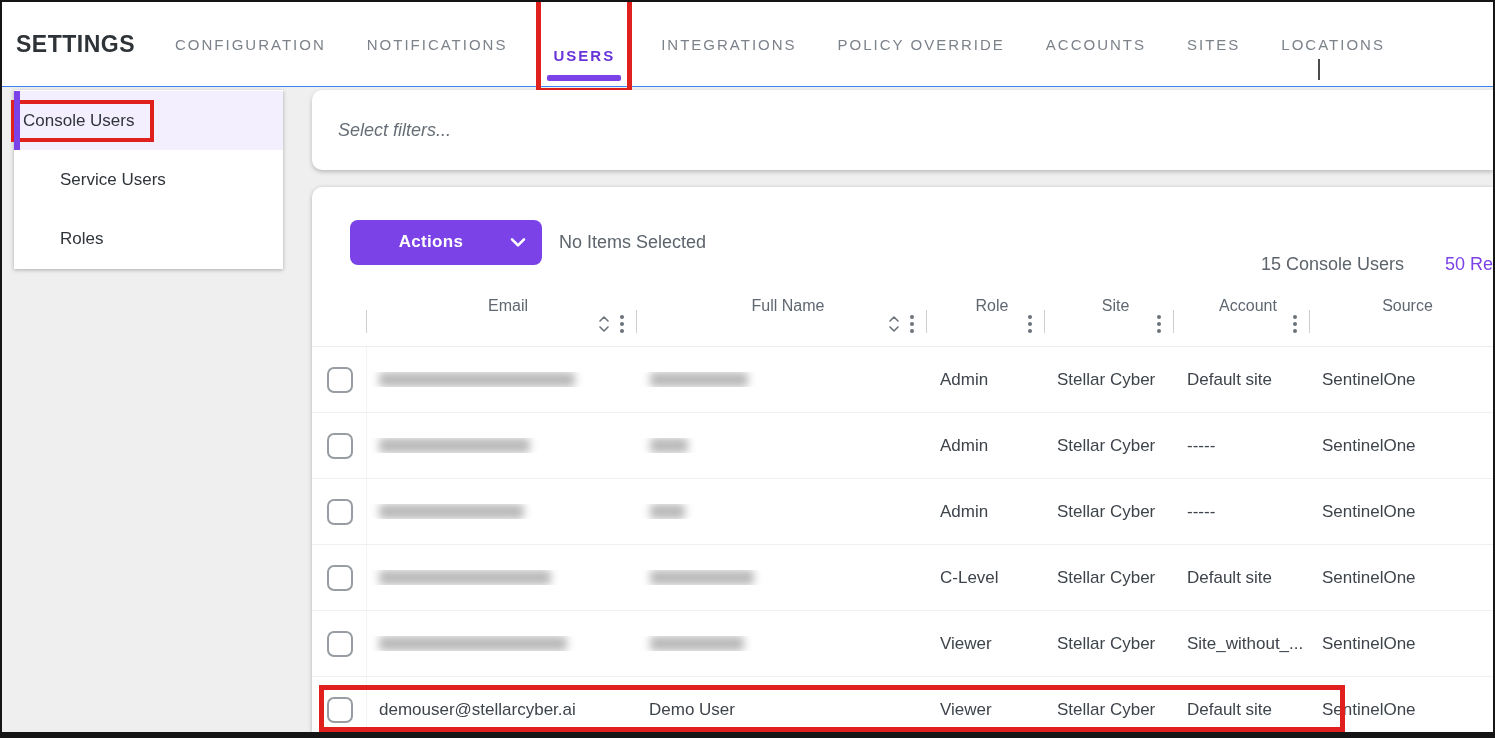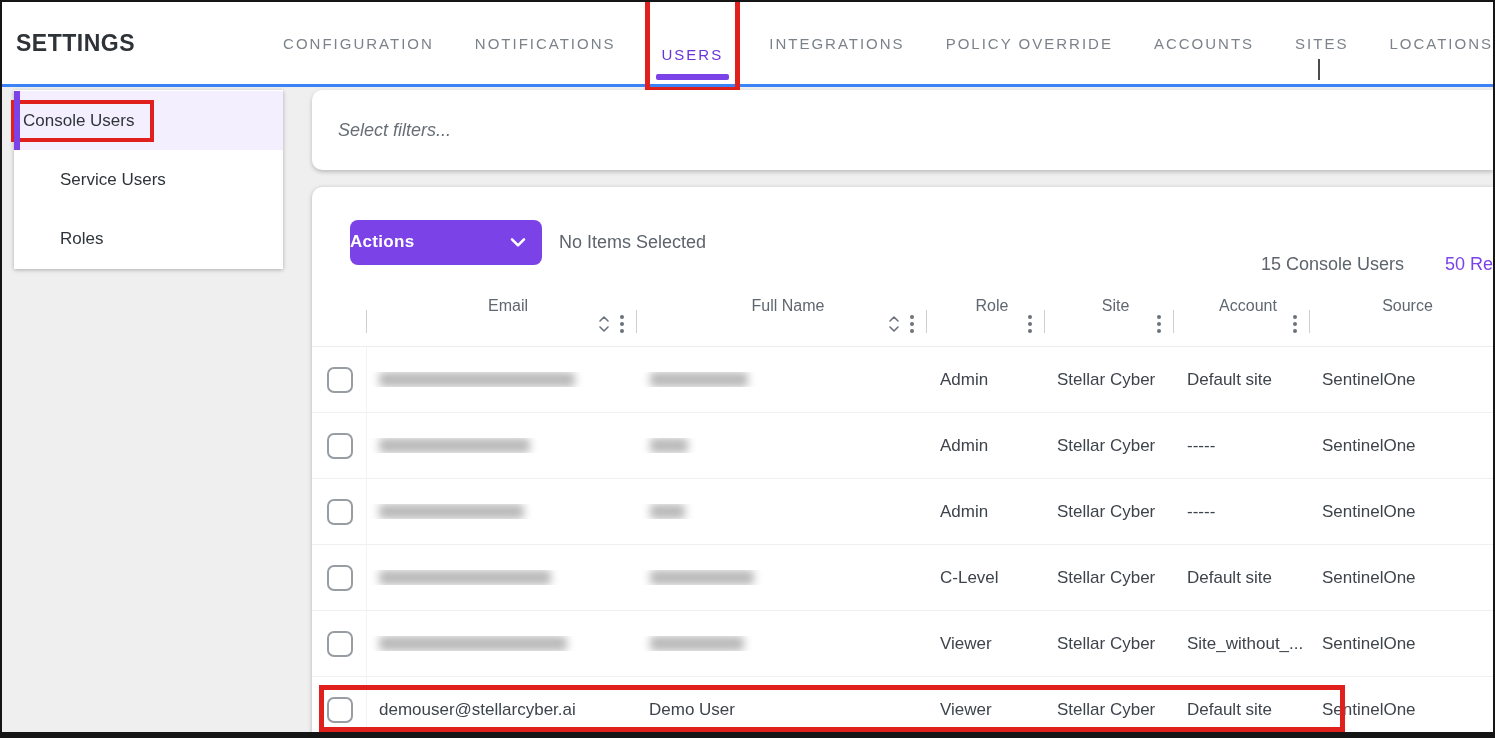--- a/index.html
+++ b/index.html
@@ -9,30 +9,30 @@
   .frame {
     position:relative; width:1495px; height:738px;
     border:2px solid #151515; border-bottom-width:6px;
     background:#efeff0; overflow:hidden;
   }
 
   
   .topbar {
     position:absolute; left:0; top:0; right:0; height:85px;
     background:#ffffff; display:flex; align-items:center;
-    padding-left:14px; border-bottom:3px solid #3b82f6;justify-content:space-between;
+    padding-left:14px; border-bottom:1px solid #3b82f6;
   }
   .page-title { font-size:23px; font-weight:700; color:#2e3338; letter-spacing:.5px; }
   .tabs { display:flex; align-items:center; gap:41px; margin-left:40px; }
   .tab { font-size:15px; letter-spacing:2px; color:#7c828a; white-space:nowrap; cursor:pointer; }
   .tab-anno {
     border:5px solid #e0201d; display:flex; flex-direction:column; align-items:center;
     padding:10px 12px 7px 12px; margin:0 -12px;
   }
-  .tab.active { color:#6a35d8; font-weight:400; letter-spacing:2px;margin-top:36px; }
+  .tab.active { color:#6a35d8; font-weight:700; letter-spacing:2px;margin-top:36px; }
   .tab-underline { height:6px; background:#7b42e8; border-radius:2px; align-self:stretch; margin:11px -6px 0 -6px; }
   .cursor-tick { position:absolute; left:1316px; top:57px; width:2px; height:21px; background:#4c4c4c; }
 
   
   .sidebar {
     position:absolute; left:12px; top:88px; width:269px; background:#fff;
     box-shadow:0 1px 4px rgba(0,0,0,.28); padding:1px 0;
   }
   .side-item {
     height:59px; display:flex; align-items:center; padding-left:46px;
@@ -53,21 +53,21 @@
 
   
   .maincard {
     position:absolute; left:310px; top:185px; right:0; bottom:0;
     background:#fff; border-radius:10px 0 0 0;
     box-shadow:0 1px 4px rgba(0,0,0,.25); overflow:hidden;
   }
   .toolbar { height:110px; display:flex; align-items:center; padding-left:38px; }
   .actions-btn {
     width:192px; height:45px; background:#7b42e8; border:none; border-radius:8px;
-    color:#fff; display:flex; align-items:center; 
+    color:#fff; display:flex; align-items:center; justify-content:center;
     position:relative; cursor:pointer; font-family:inherit;
   }
   .actions-btn .lbl { font-size:17px; font-weight:700; letter-spacing:.3px; margin-right:30px; }
   .actions-btn .chev { position:absolute; right:16px; top:50%; transform:translateY(-46%); display:flex; }
   .sel-status { margin-left:17px; font-size:18px; color:#5d646c; }
   .toolbar-right { margin-left:auto; display:flex; align-items:baseline; gap:41px; white-space:nowrap; }
   .count-label { font-size:18px; color:#5d646c; }
   .records { font-size:18px; color:#7b42e8; font-weight:500; cursor:pointer;margin-top:44px; }
 
   

